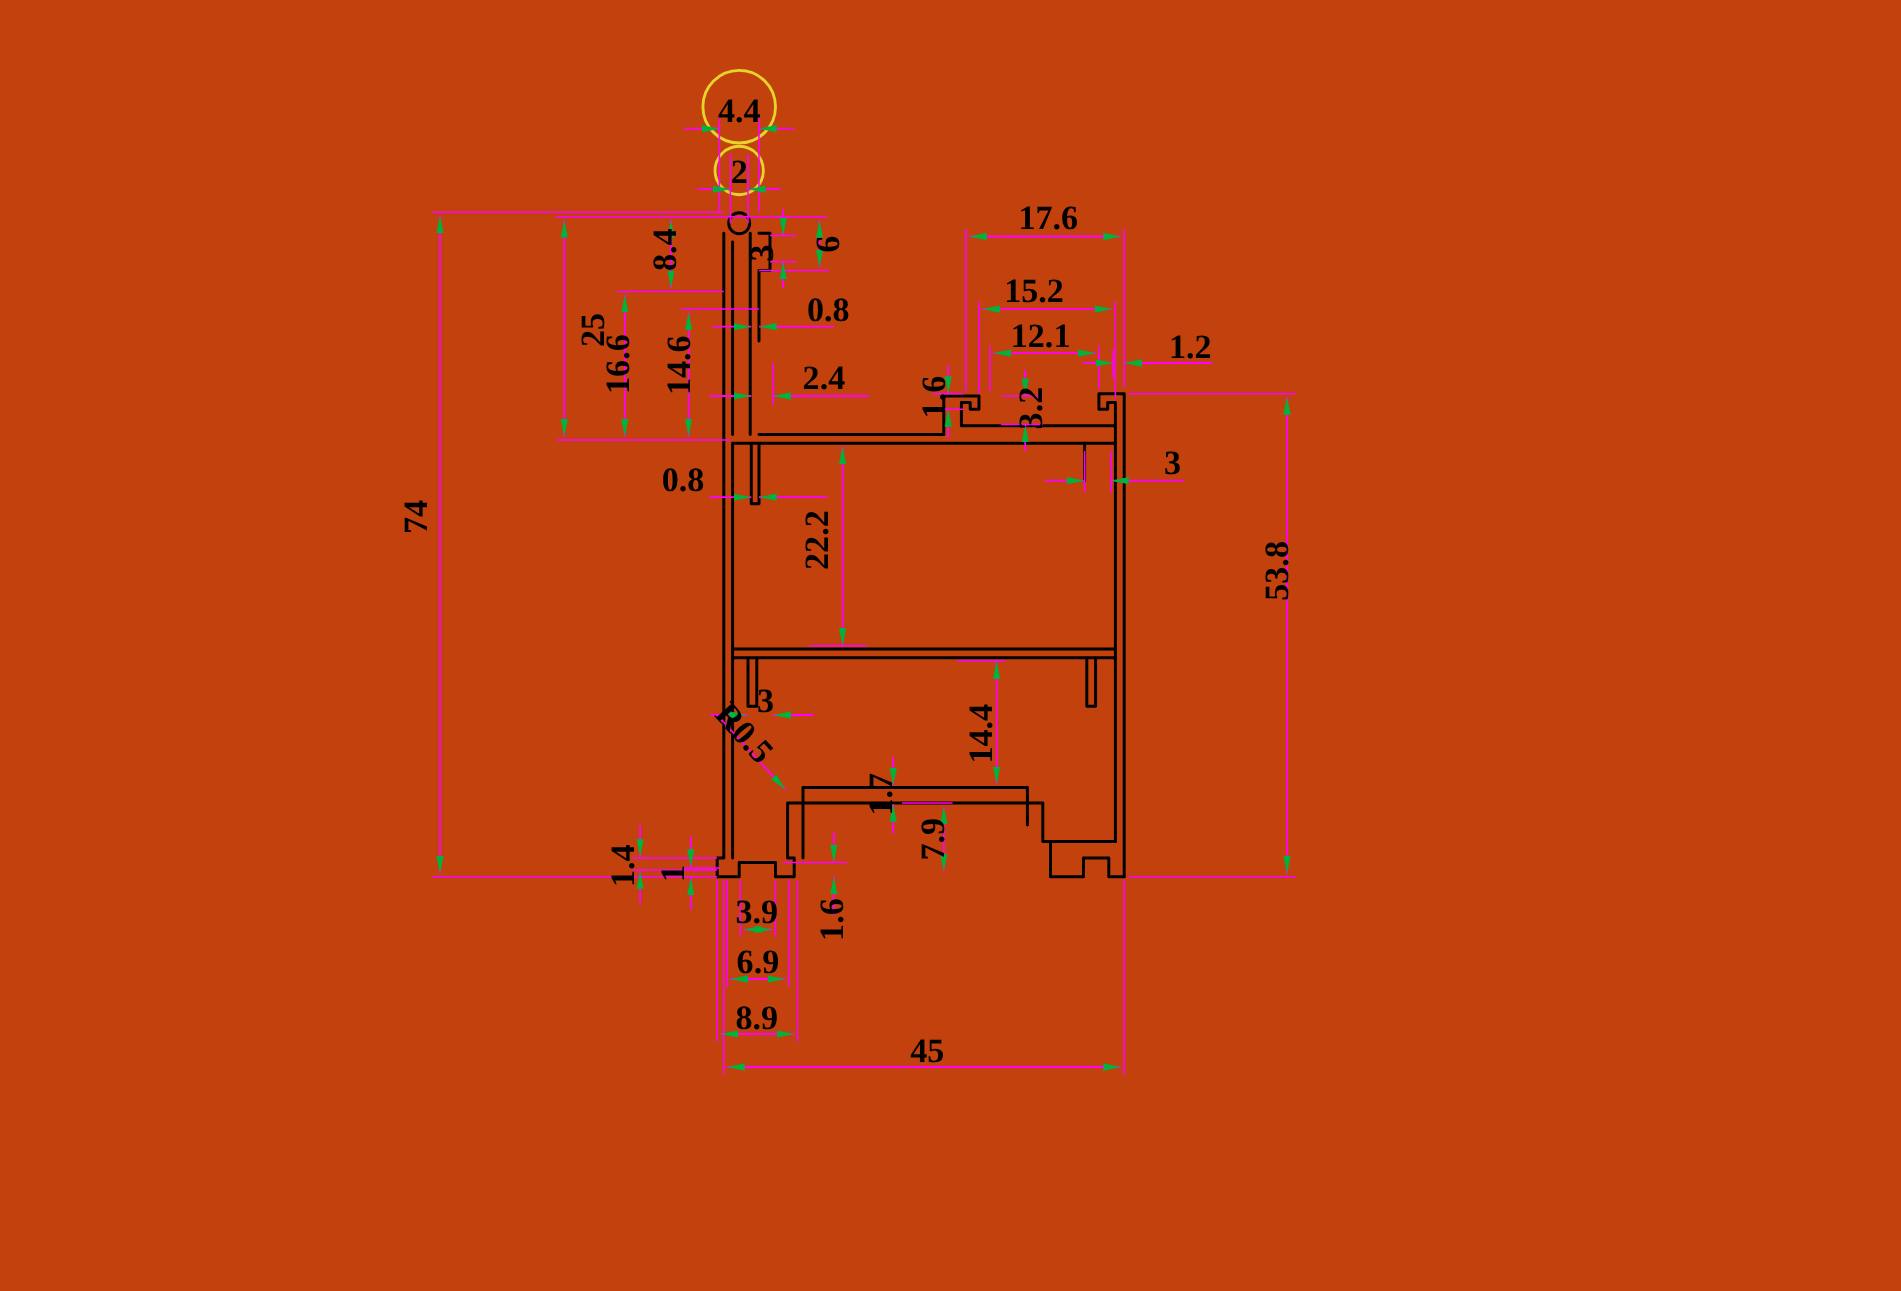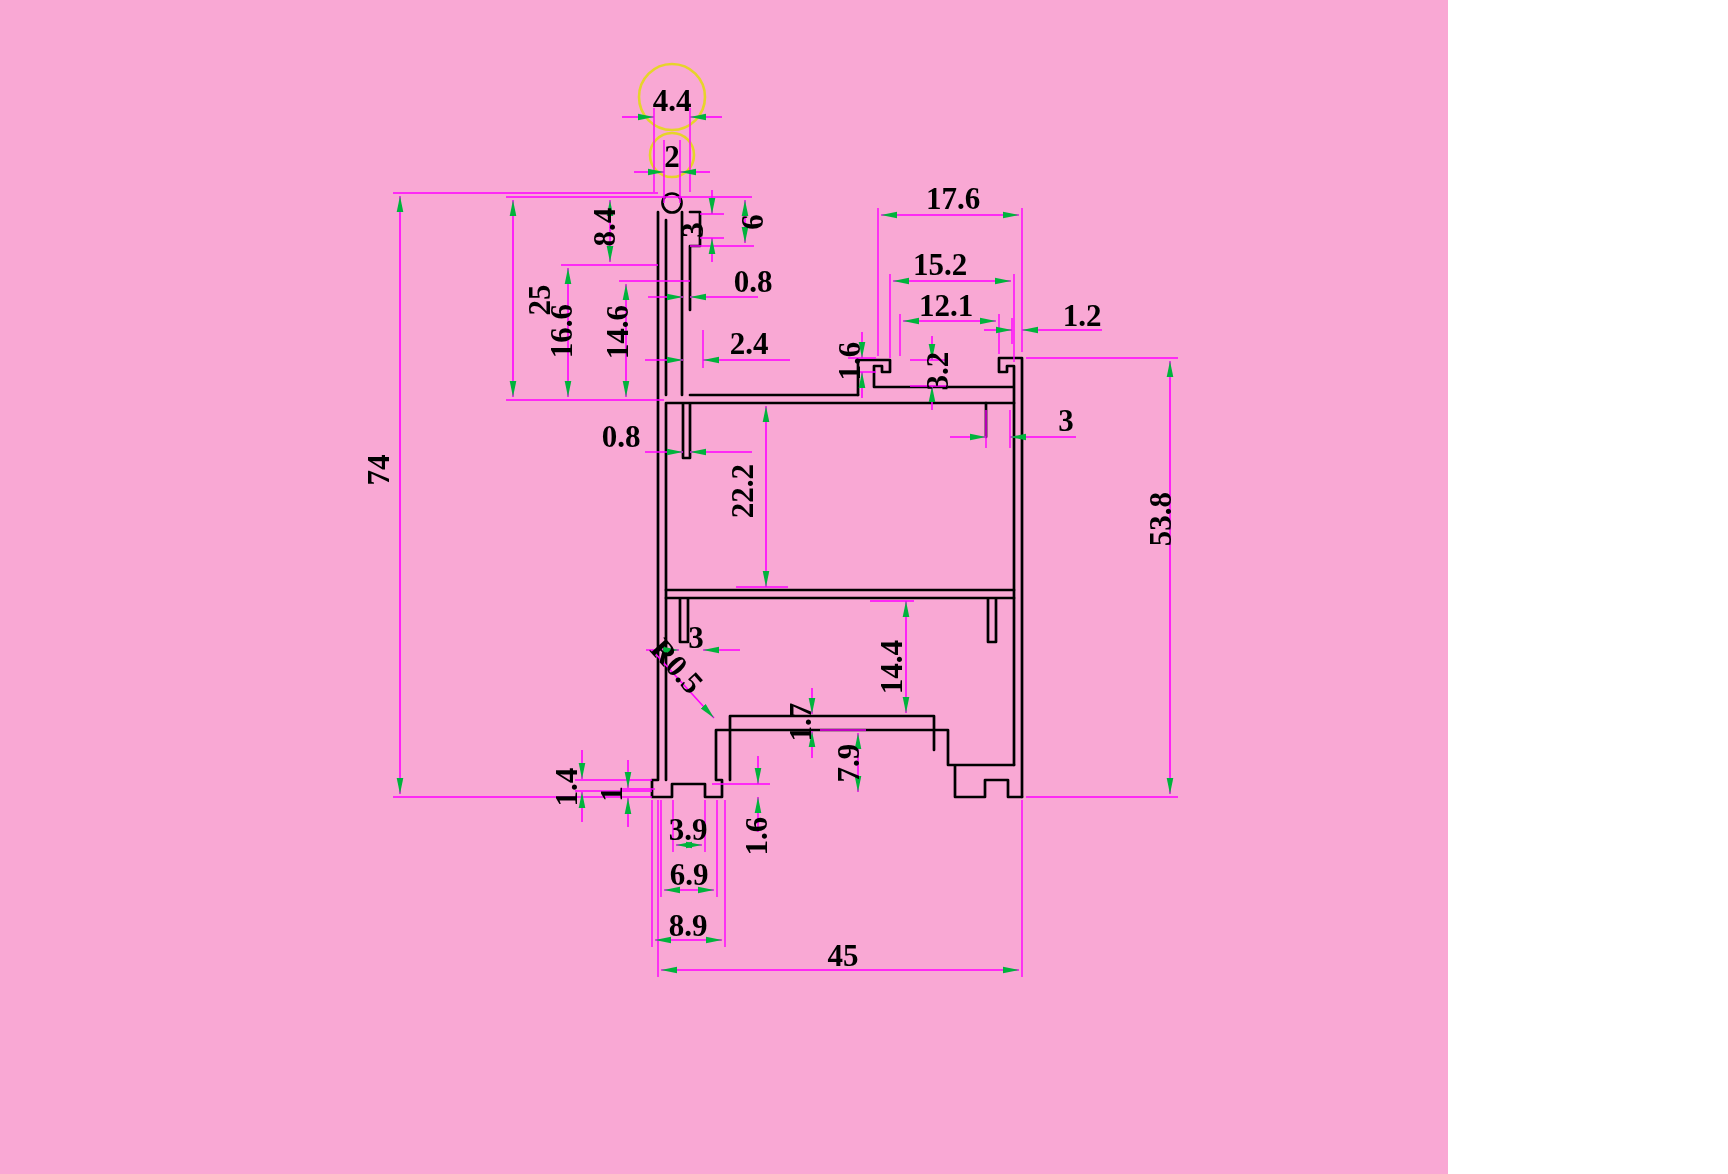--- a/index.html
+++ b/index.html
@@ -1,16 +1,16 @@
 <!DOCTYPE html>
 <html><head>
 <meta charset="utf-8">
 <style>
   html,body{margin:0;padding:0;background:#ffffff;}
-  .stage{width:1448px;height:1174px;position:relative;background:#f9a8d4;overflow:hidden;}
+  .stage{width:1728px;height:1174px;position:relative;background:#c2410c;overflow:hidden;}
   svg{display:block;}
   .dim-label{
     font-family:"Liberation Serif","DejaVu Serif",serif;
     font-weight:bold;
     font-size:31px;
     fill:#000000;
     text-anchor:middle;
     dominant-baseline:central;
   }
   .profile{stroke:#000000;stroke-width:2.7;fill:none;stroke-linejoin:round;stroke-linecap:round;}

